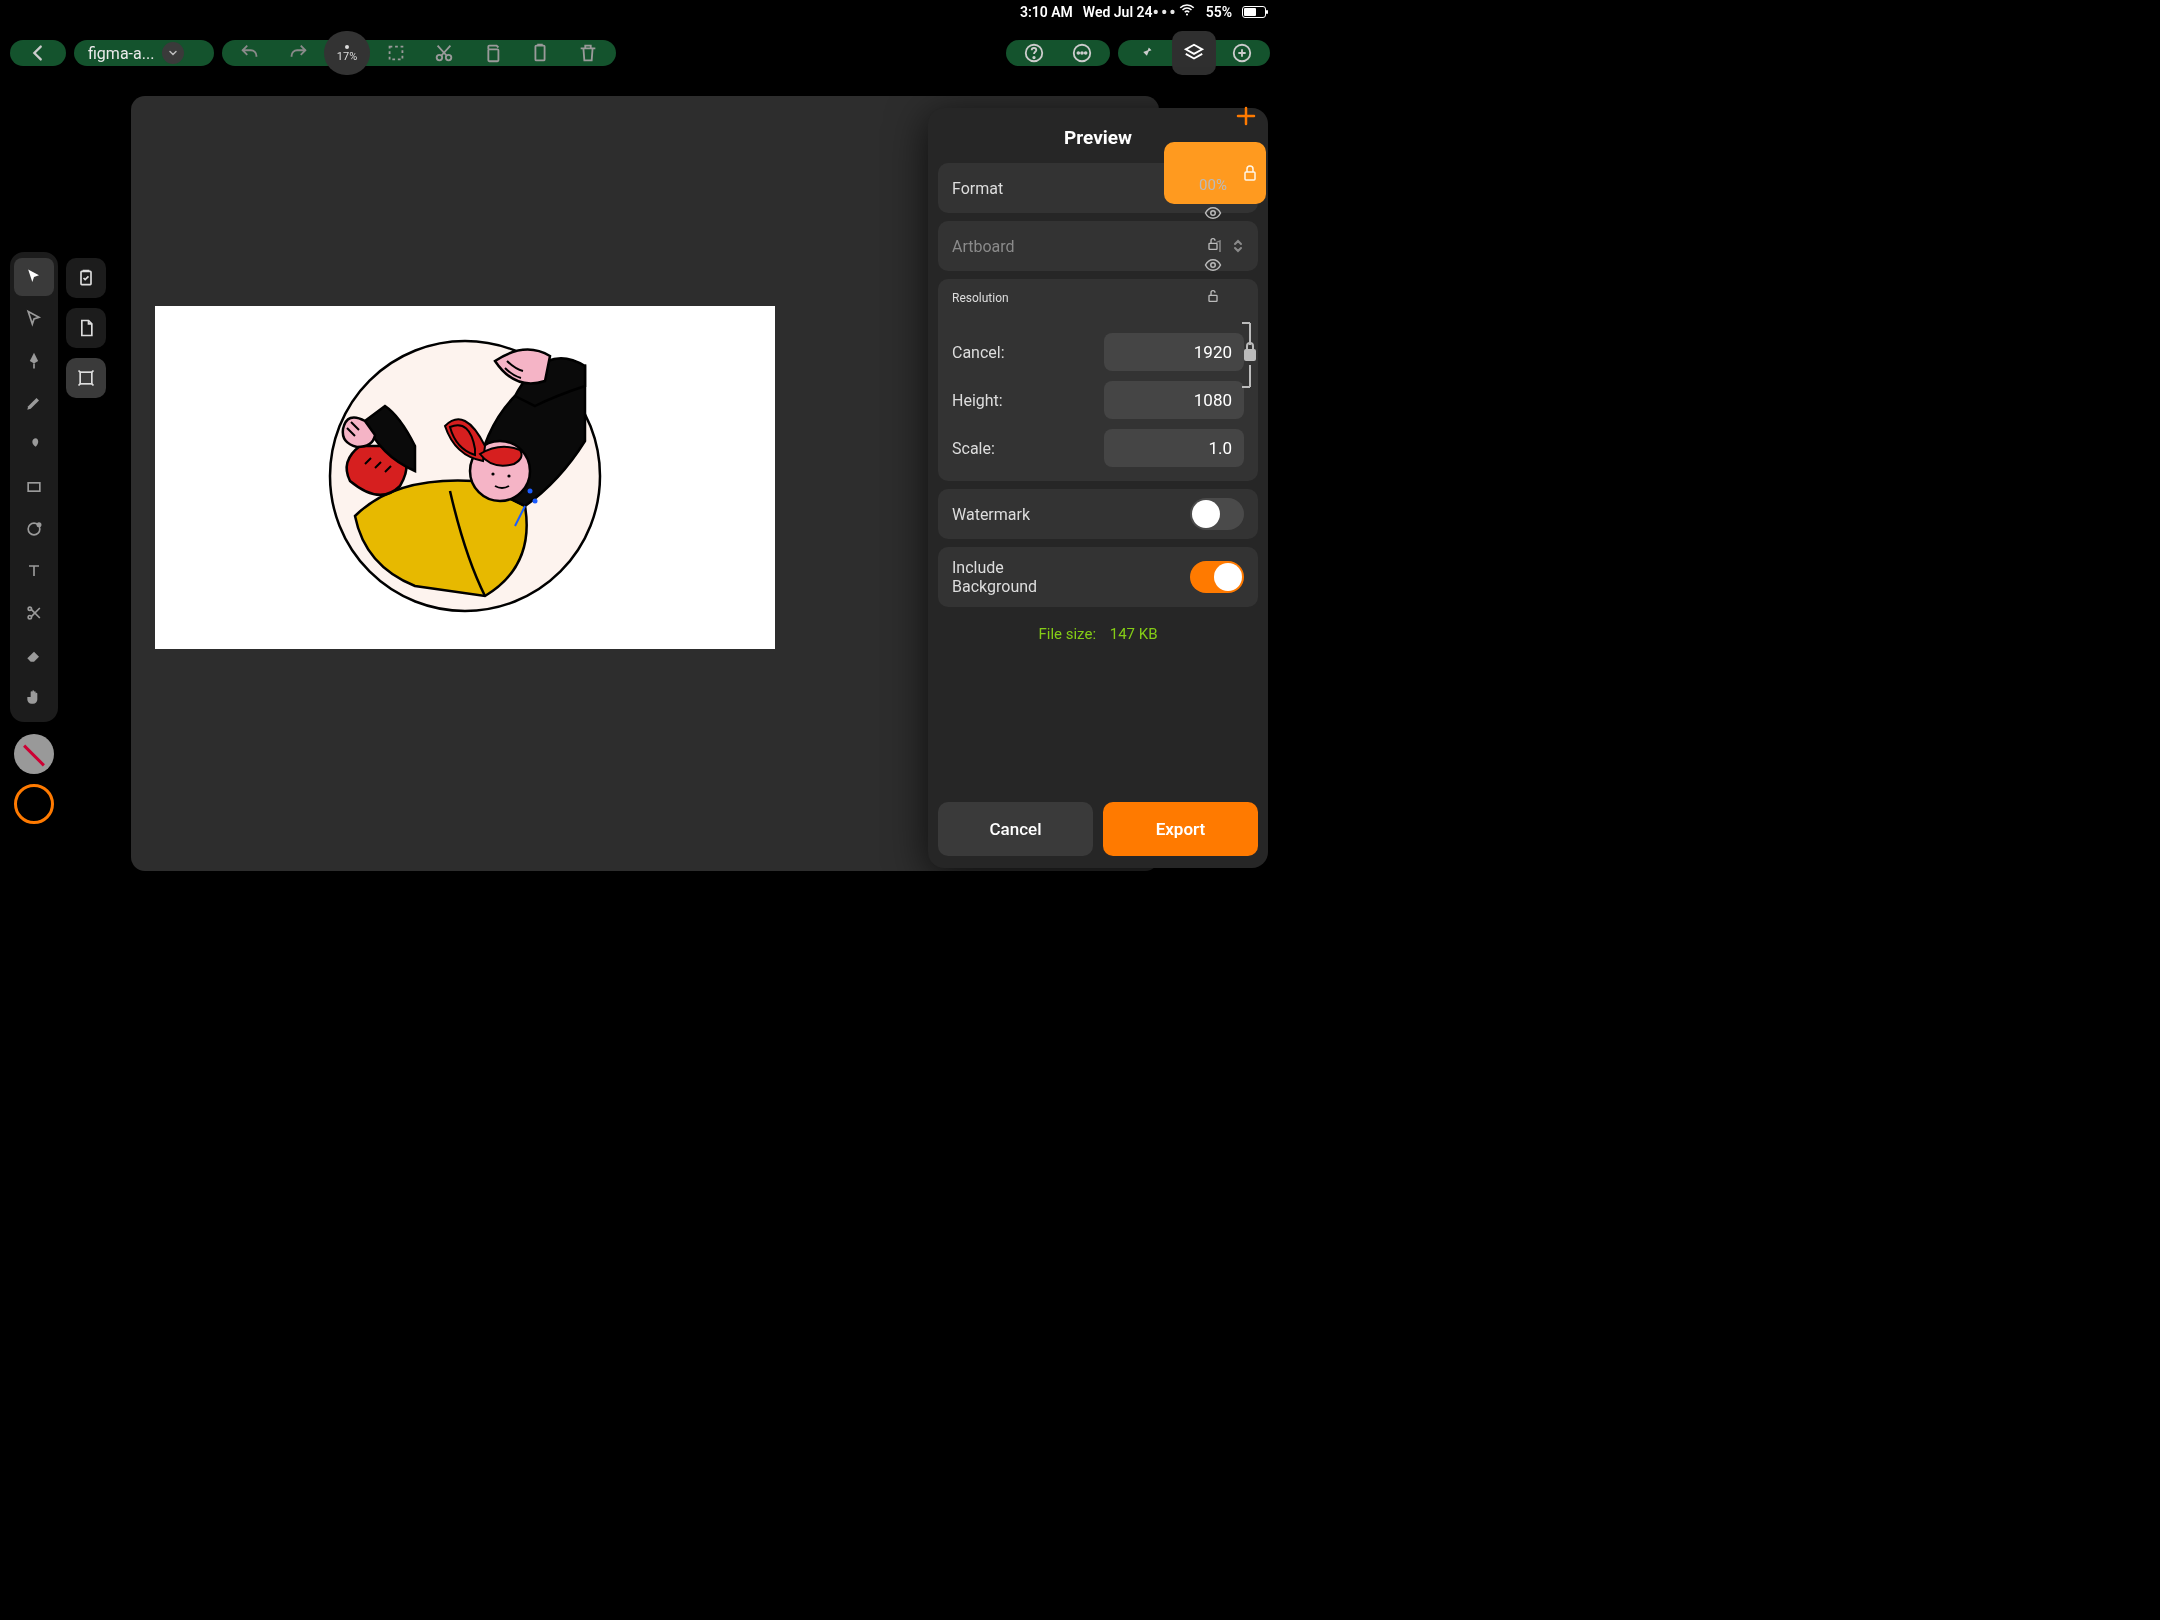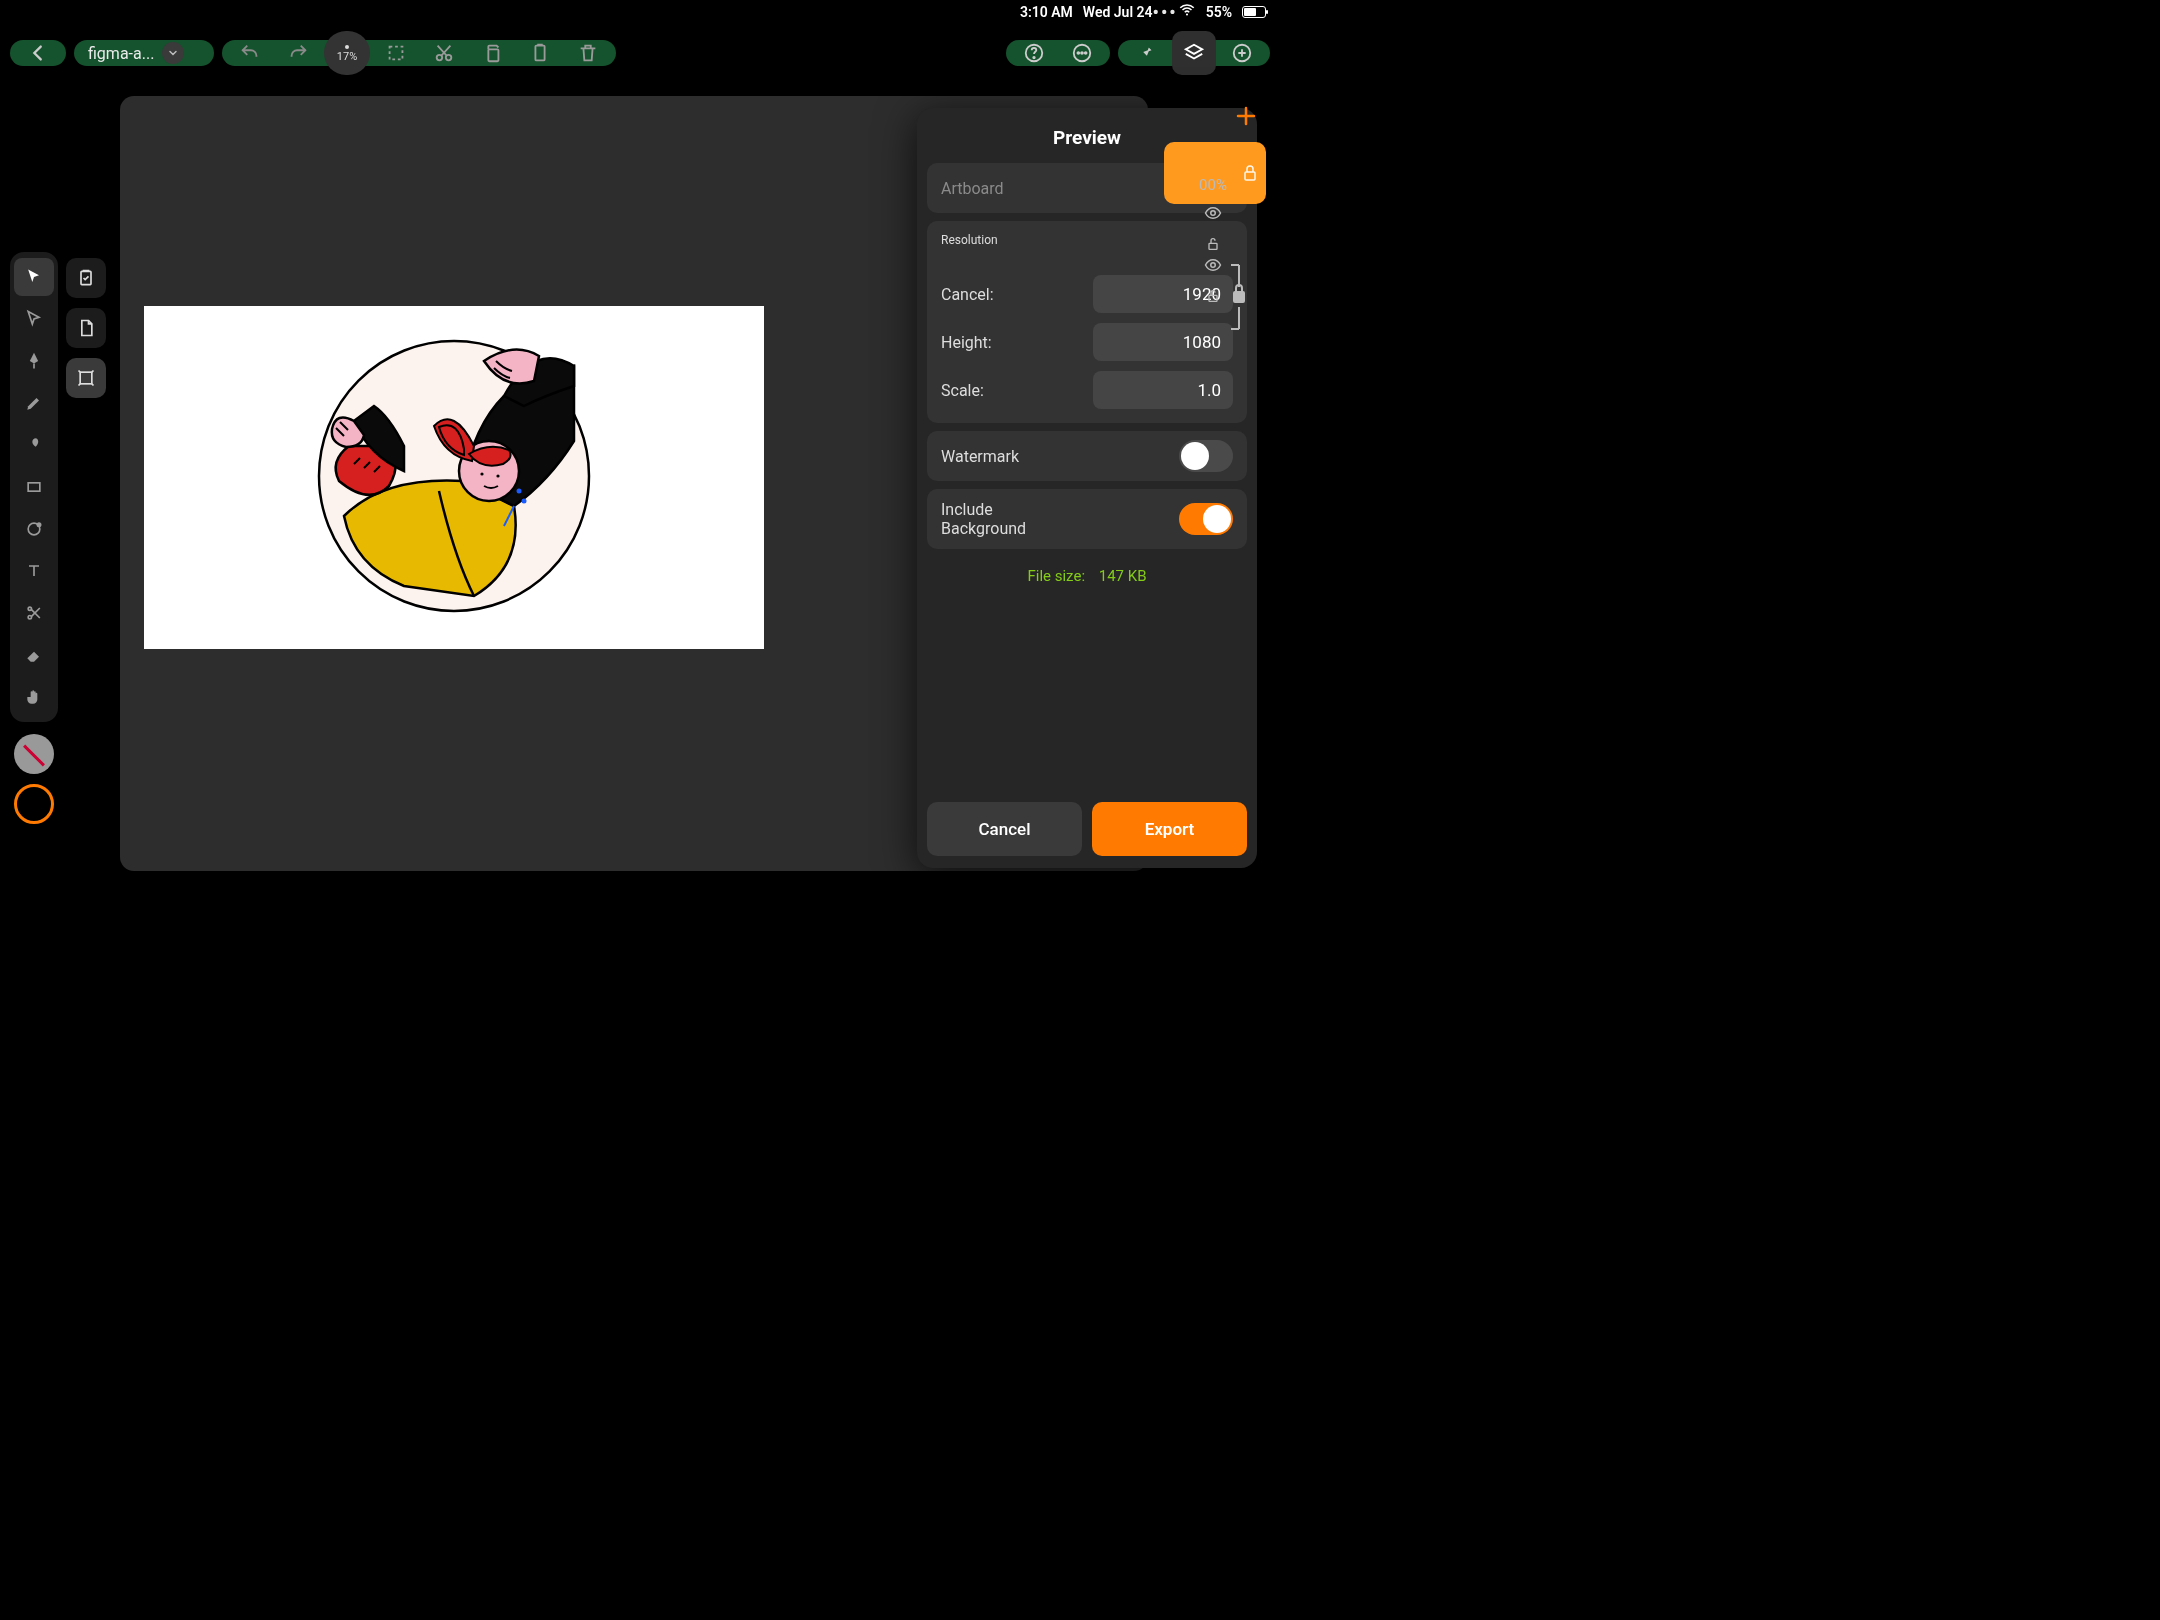--- a/index.html
+++ b/index.html
@@ -117,21 +117,21 @@
   .mini {
     width:40px; height:40px; border-radius:10px; background:#1c1c1c;
     display:flex; align-items:center; justify-content:center; color:#ddd;
     cursor:pointer;
   }
   .mini.selected { background:#3a3a3a; }
   .mini svg{width:20px;height:20px;}
 
   
   .canvas-wrap {
-    position:absolute; left:120px; top:14px; width:1028px; height:775px;
+    position:absolute; left:131px; top:14px; width:1028px; height:775px;
     background:#2d2d2d; border-radius:14px;
   }
   .artboard {
     position:absolute; left:24px; top:210px; width:620px; height:343px;
     background:#fff;
   }
   
   .illus { position:absolute; inset:0; }
 
   
@@ -474,20 +474,31 @@
 
         <circle cx="375" cy="185" r="2.5" fill="#1b5cff"></circle>
         <circle cx="380" cy="195" r="2.5" fill="#1b5cff"></circle>
         <path d="M370 200 L360 220" stroke="#1b5cff" stroke-width="2"></path>
       </svg>
     </div>
 
     <div class="popover">
       <div class="pop-title">Preview</div>
       <div class="pop-body">
+        <div class="row">
+          <span>Format</span>
+          <span class="val">
+            <span>PNG</span>
+            <span class="sel-icon">
+              <svg width="12" height="16" viewBox="0 0 12 16" fill="none" stroke="#ddd" stroke-width="2" stroke-linecap="round">
+                  <path d="M3 6l3-3 3 3M3 10l3 3 3-3"></path>
+                </svg>
+            </span>
+          </span>
+        </div>
         <div class="row muted">
           <span>Artboard</span>
           <span class="val" style="color:#8a8a8a;">
             <span>1</span>
             <span class="stepper">
               <svg width="12" height="16" viewBox="0 0 12 16" fill="none" stroke="#8a8a8a" stroke-width="2" stroke-linecap="round">
                   <path d="M3 6l3-3 3 3M3 10l3 3 3-3"></path>
                 </svg>
             </span>
           </span>

